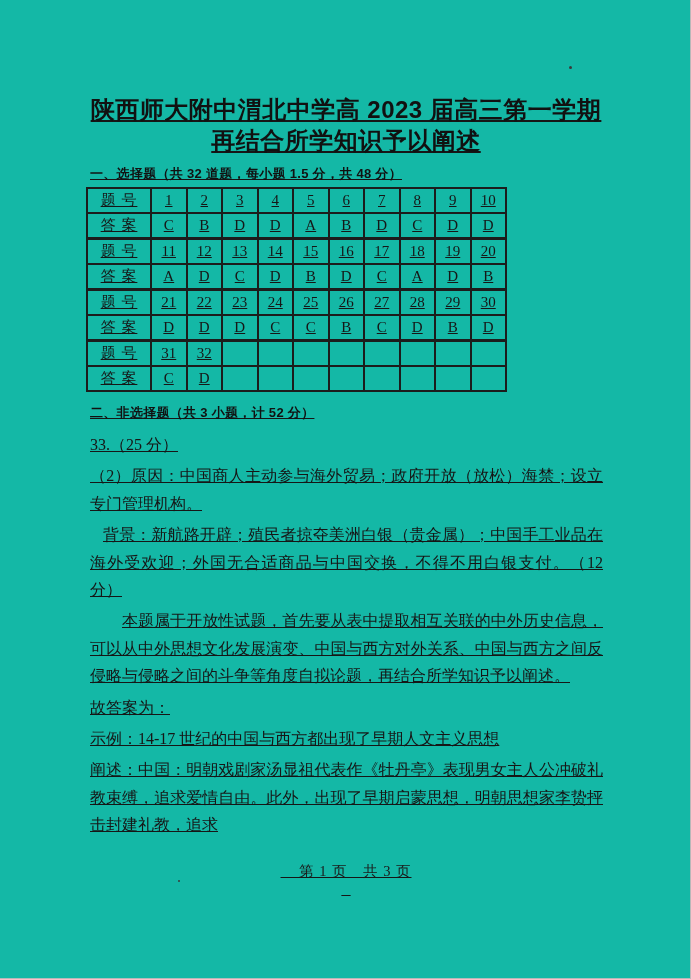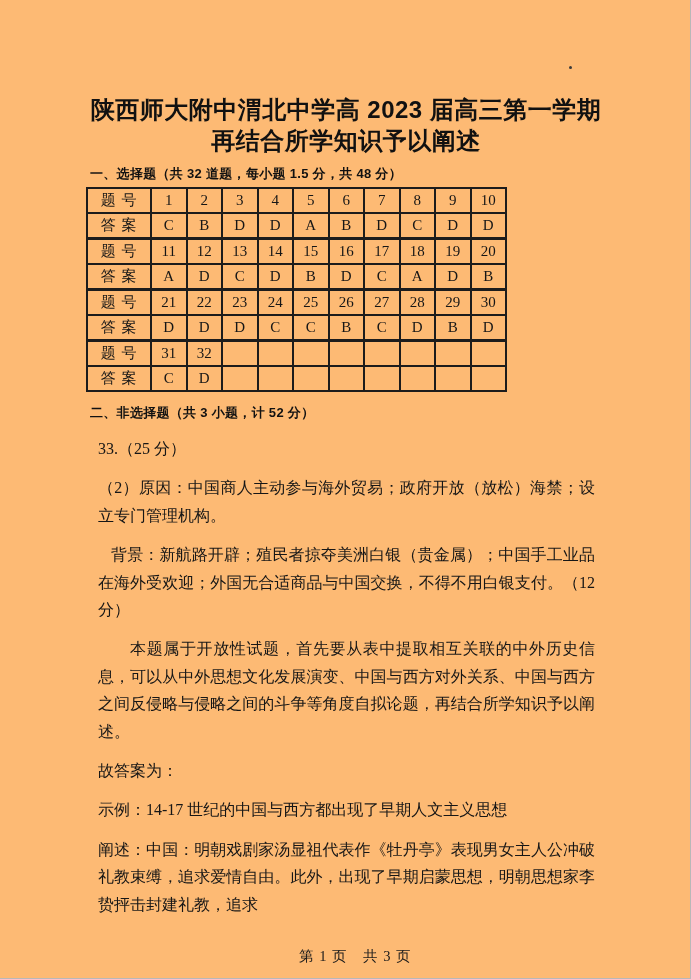--- a/index.html
+++ b/index.html
@@ -16,21 +16,22 @@
     font-family: "Liberation Serif", "DejaVu Serif", serif;
     -webkit-font-smoothing: antialiased;
   }
   .page {
     box-sizing: border-box;
     width: 691px;
     height: 979px;
     border-right: 1px solid #b8b8b8;
     border-bottom: 1px solid #b8b8b8;
     padding: 94px 84px 0 86px;
-    background: #fdba74;
+    background: #14b8a6;
+    text-decoration: underline;
   }
   
   .doc-title {
     margin: 0;
     text-align: center;
     font-family: "Liberation Sans", "DejaVu Sans", sans-serif;
     font-weight: 700;
     font-size: 24px;
     line-height: 31px;
     color: #111111;
@@ -69,21 +70,21 @@
   }
   table.answer-table col.label-col { width: 64px; }
   table.answer-table tr.group-sep td { border-top-width: 3px; }
   table.answer-table td.label-cell { letter-spacing: 1px; }
   
   .answers {
     margin-top: 8px;
     width: 521px;
   }
   .answers p {
-    margin: 12px;
+    margin: 4px;
     font-size: 16px;
     line-height: 27.4px;
     text-align: justify;
     color: #161616;
   }
   .answers p.indent-first { text-indent: 32px; }
   .answers p.indent-small { text-indent: 13px; }
   
   .footer {
     margin-top: 6px;

